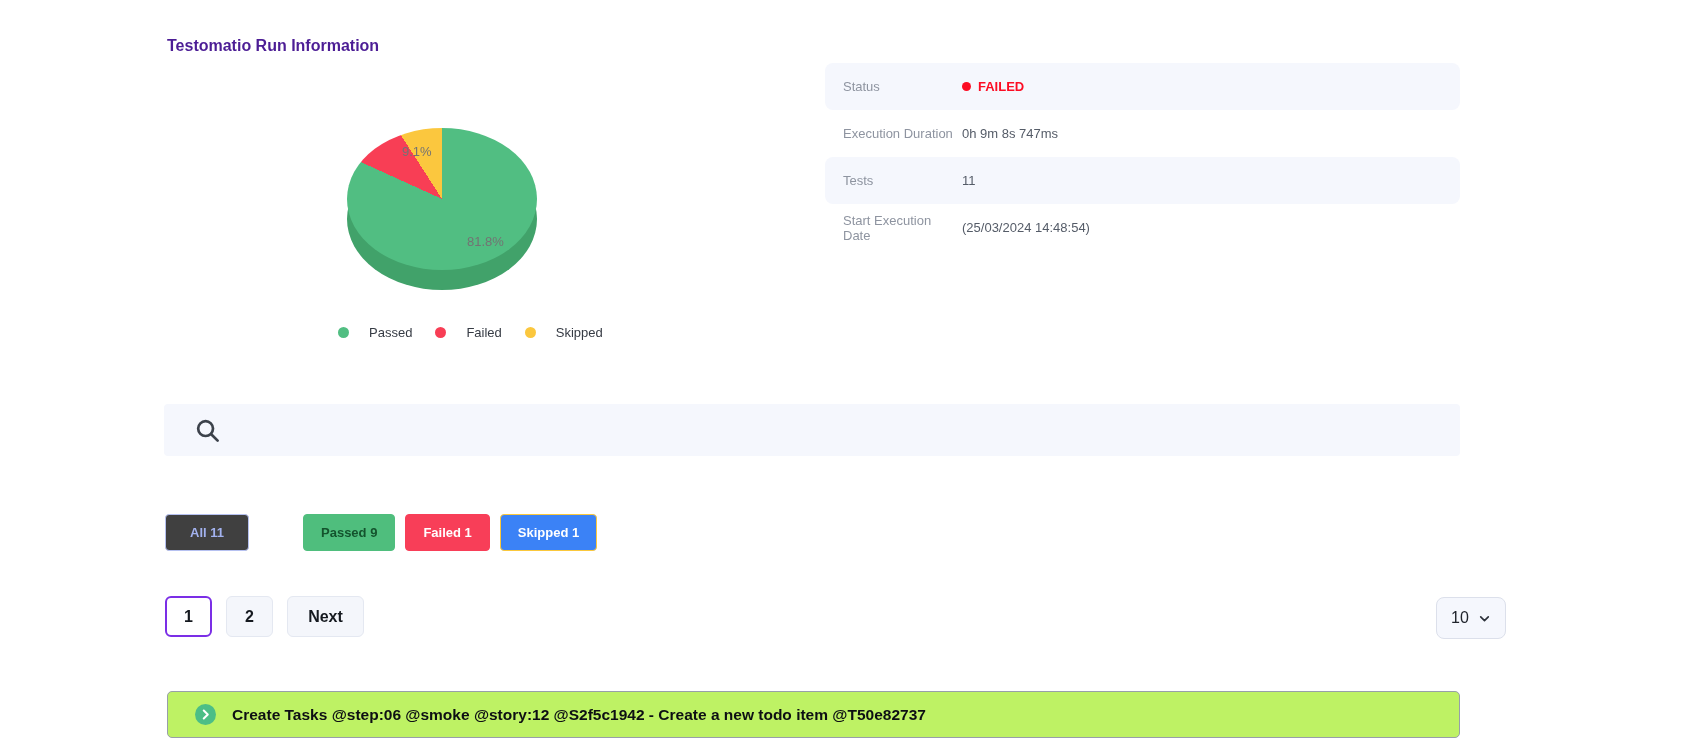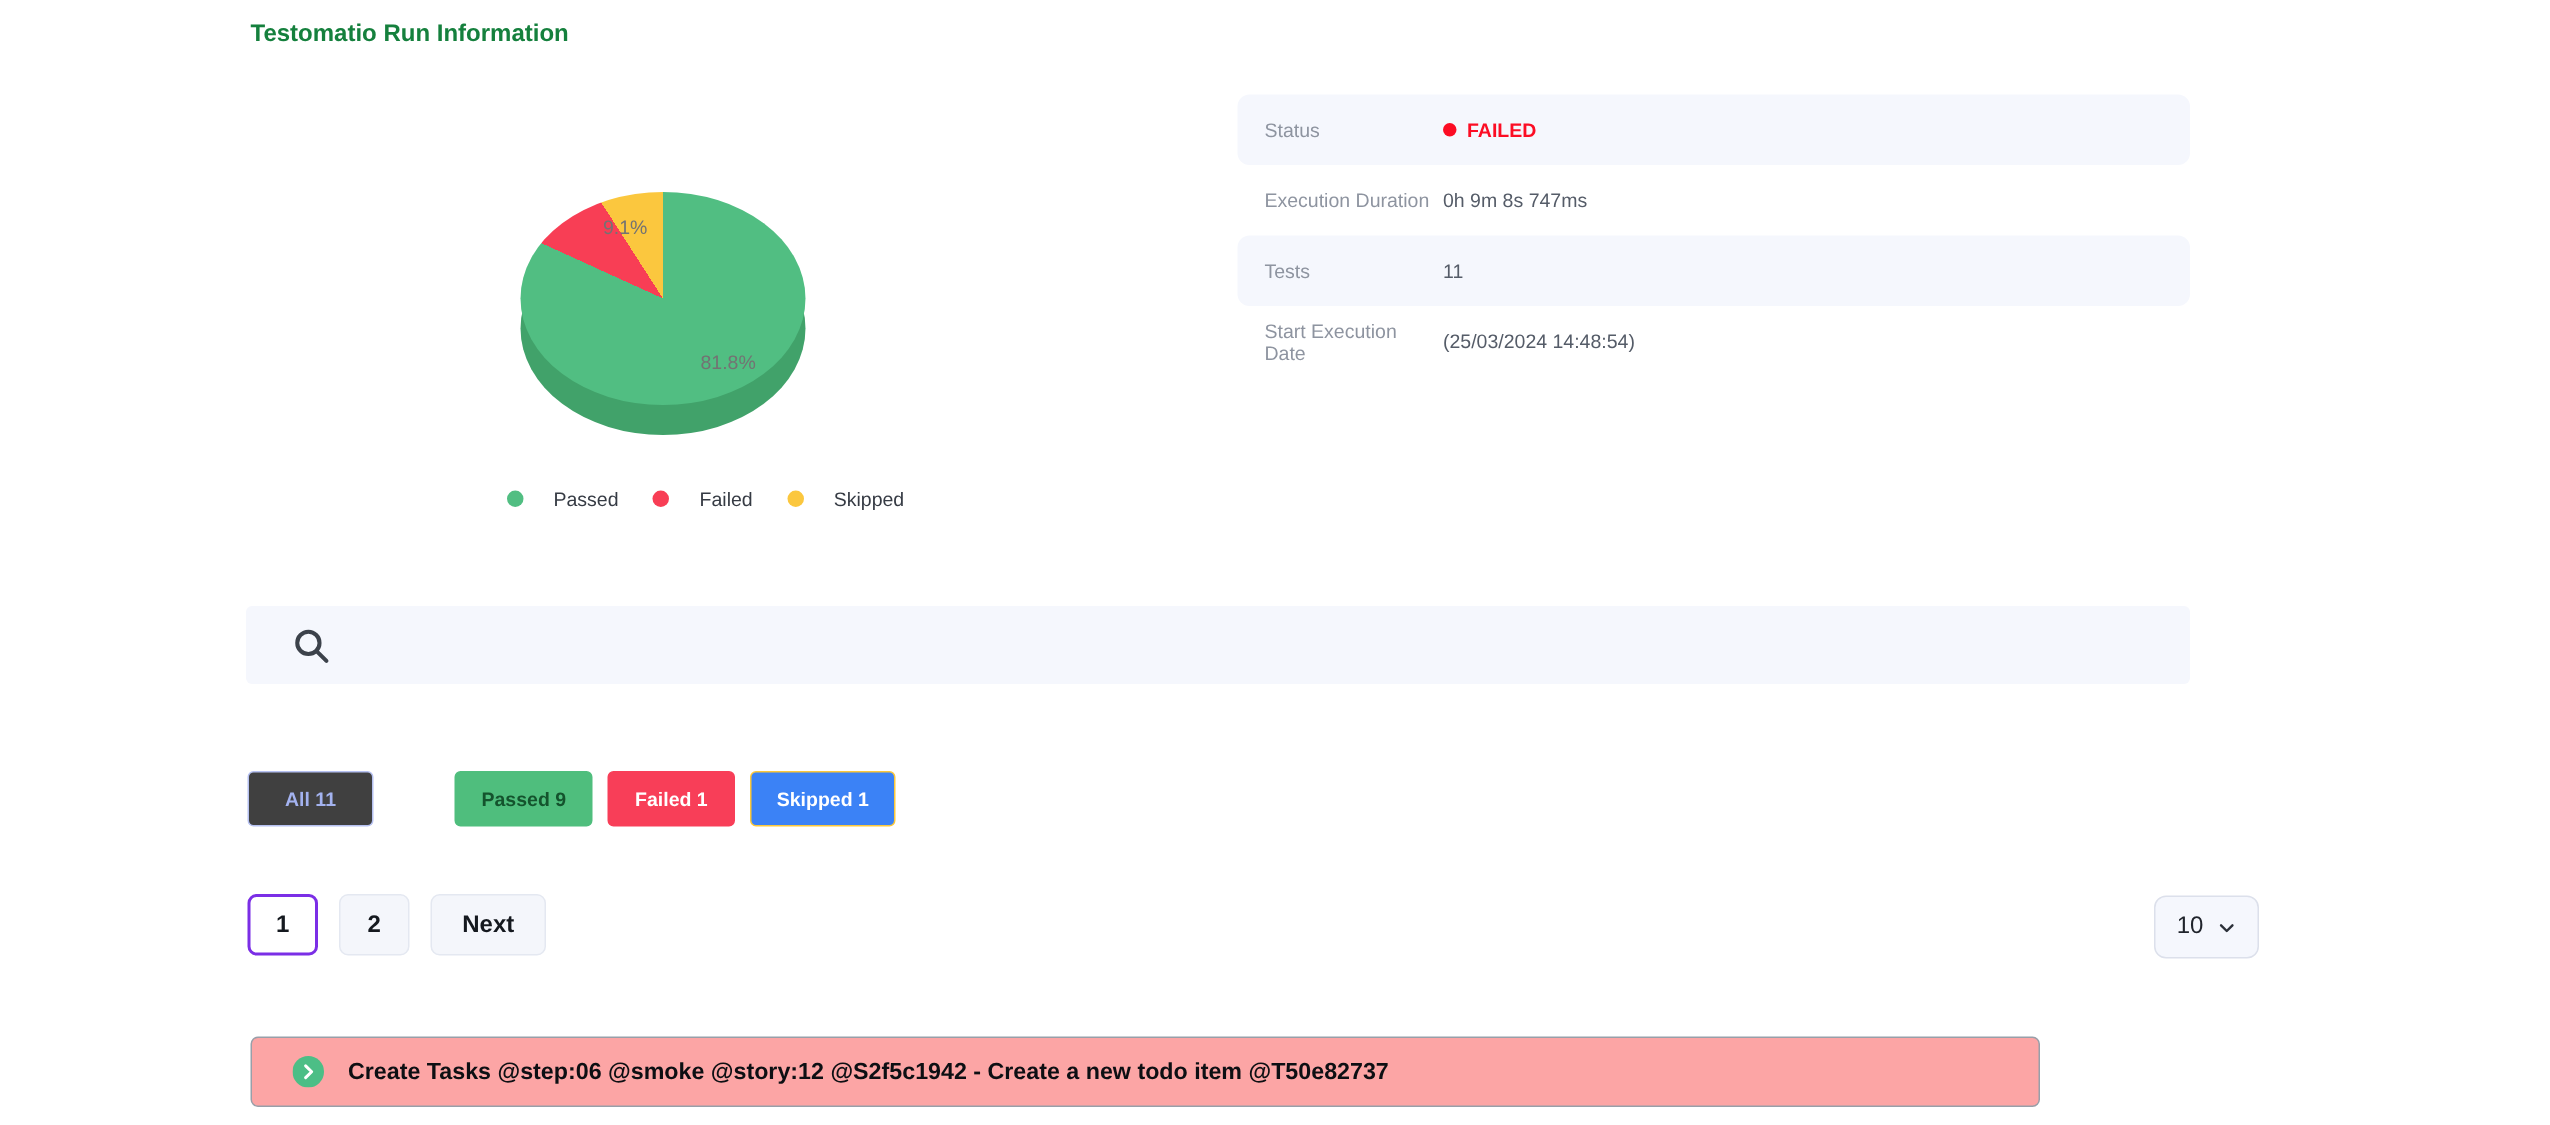--- a/index.html
+++ b/index.html
@@ -1,21 +1,21 @@
 <!DOCTYPE html>
 <html><head>
 <meta charset="utf-8">
 <style>
   * { margin:0; padding:0; box-sizing:border-box; }
   html,body { background:#ffffff; }
   body { font-family:"Liberation Sans", sans-serif; }
   .canvas { position:relative; width:1700px; height:750px; background:#fff; overflow:hidden; }
 
   
-  .page-title { position:absolute; left:167px; top:14px; font-size:16px; font-weight:700; color:#15803d; }
+  .page-title { position:absolute; left:167px; top:37px; font-size:16px; font-weight:700; color:#4c1d95; }
 
   
   .pie3d { position:absolute; left:347px; top:128px; width:190px; height:142px; }
   .pie-depth { position:absolute; left:0; top:20px; width:190px; height:142px; border-radius:50%; background:#41a26a; }
   .pie-top { position:absolute; left:0; top:0; width:190px; height:142px; border-radius:50%; }
   .pie-label { position:absolute; color:#737373; font-size:13px; }
   .pie-label.lbl-passed { left:120px; top:106px; }
   .pie-label.lbl-skipped { left:55px; top:16px; }
 
   .legend { position:absolute; left:338px; top:325px; display:flex; gap:23px; align-items:center; }
@@ -42,21 +42,21 @@
 
   
   .pagination { position:absolute; left:165px; top:596px; display:flex; gap:14px; }
   .page-btn { height:41px; min-width:47px; padding:0 14px; border-radius:6px; background:#f4f6fb; border:1px solid #e4e8f1; font-size:16px; font-weight:700; color:#15191f; font-family:"Liberation Sans", sans-serif; cursor:pointer; display:flex; align-items:center; justify-content:center; }
   .page-btn.active { background:#ffffff; border:2px solid #7b2ee6; }
   .page-btn.next { min-width:77px; }
 
   .page-size-select { position:absolute; left:1392px; top:597px; width:70px; height:42px; background:#f5f7fd; border:1px solid #dce0eb; border-radius:8px; display:flex; align-items:center; justify-content:center; gap:9px; font-size:16px; color:#20242c; cursor:pointer;margin-left:44px; }
 
   
-  .test-row { position:absolute; left:167px; top:691px; width:1193px; height:47px; background:#fca5a5; border:1px solid #989fa9; border-radius:5px; display:flex; align-items:center; padding-left:27px; cursor:pointer; }
+  .test-row { position:absolute; left:167px; top:691px; width:1293px; height:47px; background:#bef264; border:1px solid #989fa9; border-radius:5px; display:flex; align-items:center; padding-left:27px; cursor:pointer; }
   .test-title { margin-left:16px; font-size:15.5px; font-weight:700; color:#0d0f13; }
 </style>
 </head>
 <body>
 
 <div class="canvas">
 
   <div class="page-title">Testomatio Run Information</div>
 
   <div class="pie3d">

